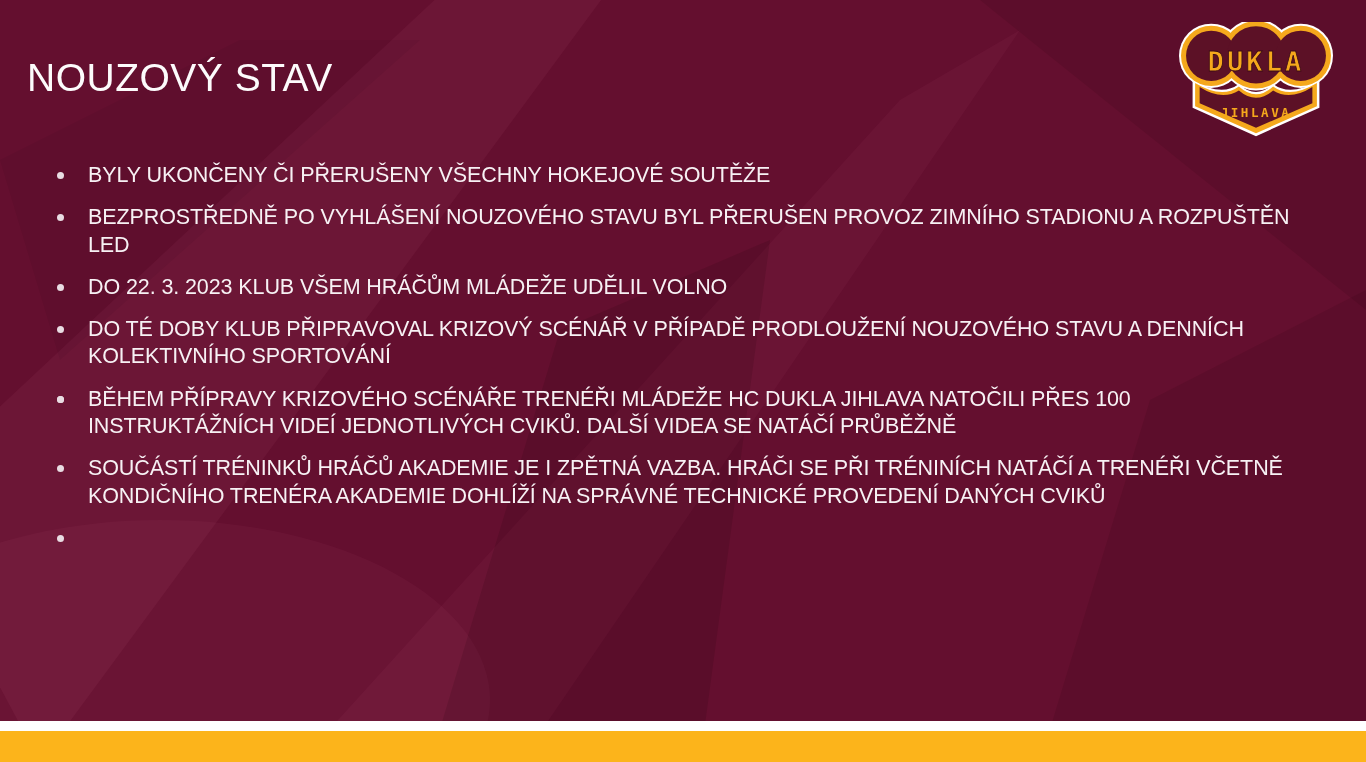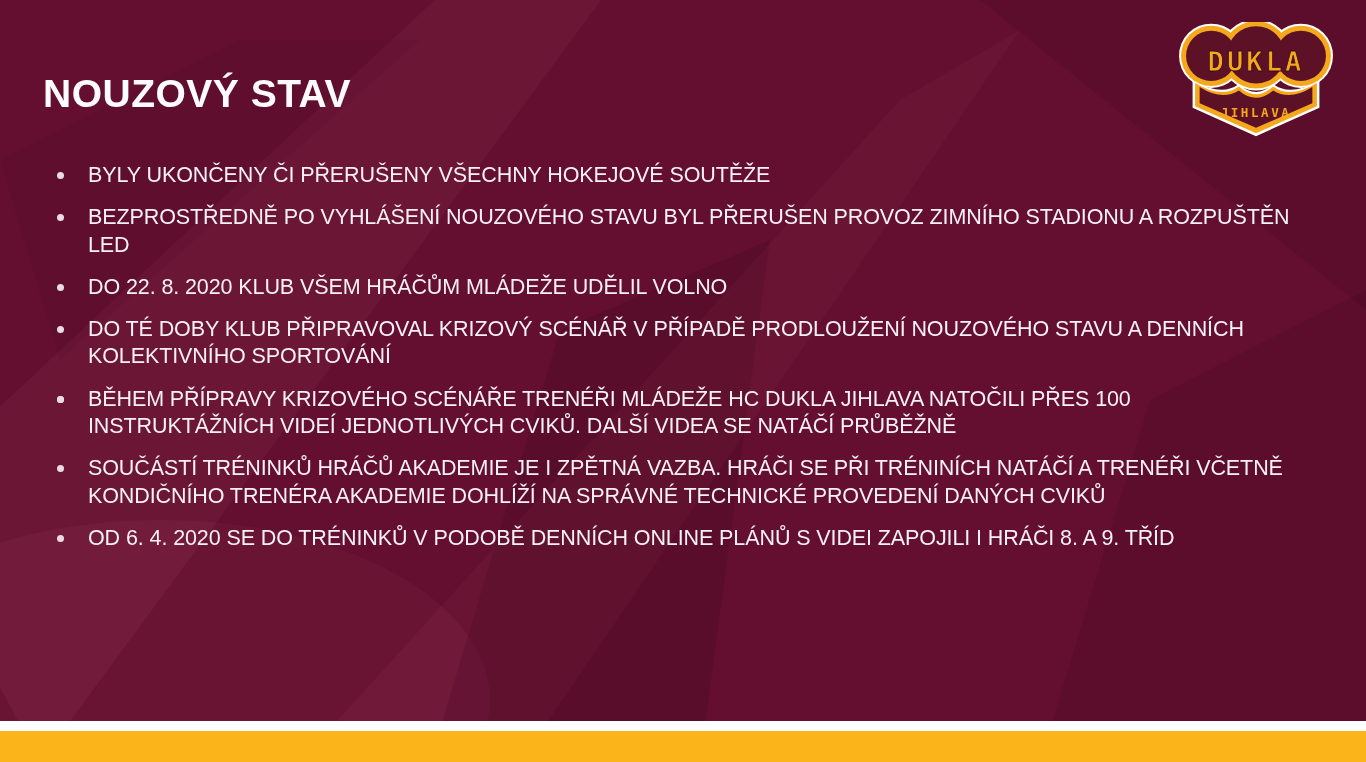--- a/index.html
+++ b/index.html
@@ -7,22 +7,22 @@
     position:relative;
     width:1366px;height:762px;
     overflow:hidden;
     background:#640f2f;
     font-family:"Liberation Sans", sans-serif;
     color:#f7f1f4;
   }
   .bg-texture{position:absolute;inset:0;z-index:0;pointer-events:none;}
   .content{position:absolute;inset:0;z-index:2;}
   .slide-title{
-    position:absolute;left:27px;top:56px;margin:16px;
-    font-size:39px;font-weight:700;letter-spacing:0.5px;
+    position:absolute;left:27px;top:56px;margin:0;
+    font-size:39px;font-weight:400;letter-spacing:0.5px;
     color:#fdfbfc;
   }
   .logo{position:absolute;top:22px;right:32px;width:156px;height:116px;z-index:3;}
   .bullet-list{
     position:absolute;left:55px;top:162px;width:1262px;
     margin:0;padding:0;list-style:none;
   }
   .bullet-list li{
     position:relative;
     padding-left:33px;
@@ -96,40 +96,39 @@
       <li>
         <span class="dot"></span>
         <span>BYLY UKONČENY ČI PŘERUŠENY VŠECHNY HOKEJOVÉ SOUTĚŽE</span>
       </li>
       <li>
         <span class="dot"></span>
         <span>BEZPROSTŘEDNĚ PO VYHLÁŠENÍ NOUZOVÉHO STAVU BYL PŘERUŠEN PROVOZ ZIMNÍHO STADIONU A ROZPUŠTĚN LED</span>
       </li>
       <li>
         <span class="dot"></span>
-        <span>DO 22. 8. 2020 KLUB VŠEM HRÁČŮM MLÁDEŽE UDĚLIL VOLNO</span>
+        <span>DO 22. 3. 2023 KLUB VŠEM HRÁČŮM MLÁDEŽE UDĚLIL VOLNO</span>
       </li>
       <li>
         <span class="dot"></span>
         <span>DO TÉ DOBY KLUB PŘIPRAVOVAL KRIZOVÝ SCÉNÁŘ V PŘÍPADĚ PRODLOUŽENÍ NOUZOVÉHO STAVU A DENNÍCH KOLEKTIVNÍHO SPORTOVÁNÍ</span>
       </li>
       <li>
         <span class="dot"></span>
       </li>
       <li>
         <span class="dot"></span>
         <span>BĚHEM PŘÍPRAVY KRIZOVÉHO SCÉNÁŘE TRENÉŘI MLÁDEŽE HC DUKLA JIHLAVA NATOČILI PŘES 100 INSTRUKTÁŽNÍCH VIDEÍ JEDNOTLIVÝCH CVIKŮ. DALŠÍ VIDEA SE NATÁČÍ PRŮBĚŽNĚ</span>
       </li>
       <li>
         <span class="dot"></span>
         <span>SOUČÁSTÍ TRÉNINKŮ HRÁČŮ AKADEMIE JE I ZPĚTNÁ VAZBA. HRÁČI SE PŘI TRÉNINÍCH NATÁČÍ A TRENÉŘI VČETNĚ KONDIČNÍHO TRENÉRA AKADEMIE DOHLÍŽÍ NA SPRÁVNÉ TECHNICKÉ PROVEDENÍ DANÝCH CVIKŮ</span>
       </li>
       <li>
         <span class="dot"></span>
-        <span>OD 6. 4. 2020 SE DO TRÉNINKŮ V PODOBĚ DENNÍCH ONLINE PLÁNŮ S VIDEI ZAPOJILI I HRÁČI 8. A 9. TŘÍD</span>
       </li>
     </ul>
 
   </div>
 
   <div class="footer-stripe"></div>
   <div class="footer-bar"></div>
 
 </div>
 

